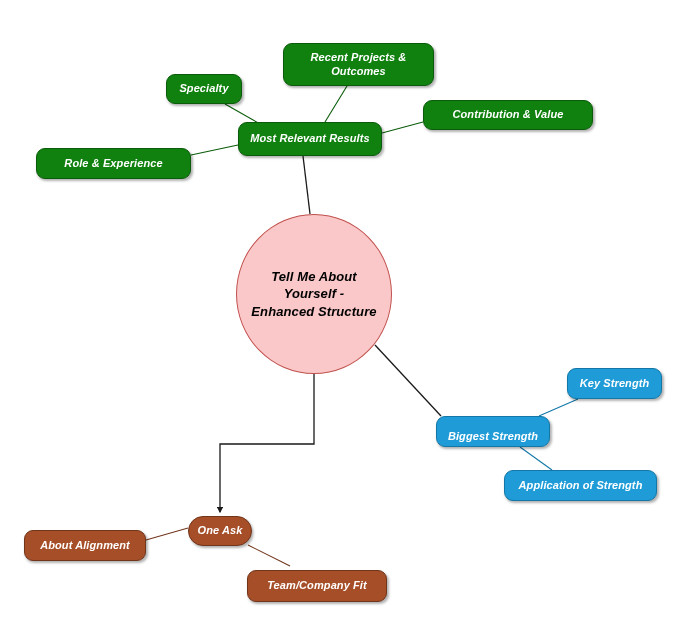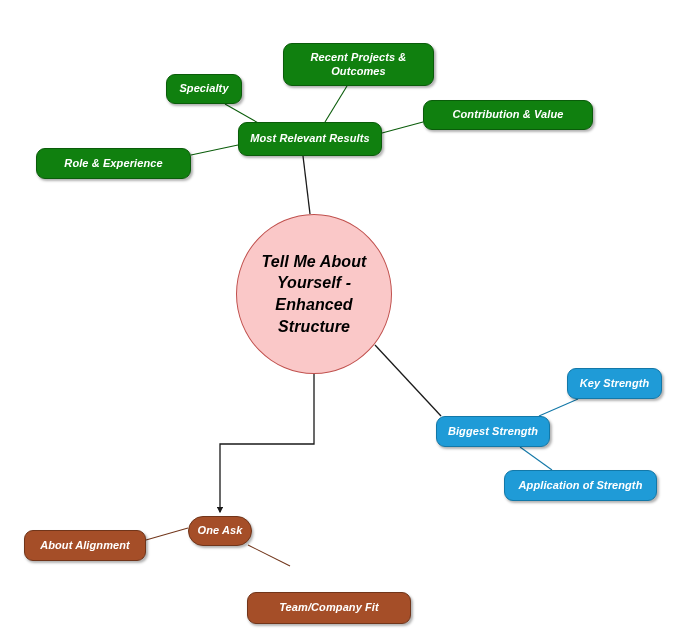--- a/index.html
+++ b/index.html
@@ -55,21 +55,21 @@
   .node.brown {
     background: #a54e28;
     border: 1.6px solid #713venerate;
     border: 1.6px solid #71351a;
   }
   .node.central {
     border-radius: 50%;
     background: #fac8c8;
     border: 1.8px solid #c0504d;
     color: #000000;
-    font-size: 16px;
+    font-size: 13px;
     font-weight: bold;
     line-height: 1.35;
     box-shadow: none;
     padding: 0 14px;
   }
 </style>
 </head>
 <body>
 
 <div id="canvas">
@@ -111,33 +111,33 @@
       </div>
       <div class="node green" style="left: 283px; top: 43px; width: 151px; height: 43px;">
         <span>Recent Projects &amp; Outcomes</span>
       </div>
       <div class="node green" style="left: 423px; top: 100px; width: 170px; height: 30px;">
         <span>Contribution &amp; Value</span>
       </div>
       <div class="node green" style="left: 36px; top: 148px; width: 155px; height: 31px;">
         <span>Role &amp; Experience</span>
       </div>
-      <div class="node blue" style="left: 436px; top: 416px; width: 114px; height: 31px;">
+      <div class="node blue" style="left: 436px; top: 416px; width: 114px; height: 31px; align-items: flex-end;">
         <span>Biggest Strength</span>
       </div>
       <div class="node blue" style="left: 567px; top: 368px; width: 95px; height: 31px;">
         <span>Key Strength</span>
       </div>
       <div class="node blue" style="left: 504px; top: 470px; width: 153px; height: 31px;">
         <span>Application of Strength</span>
       </div>
       <div class="node brown" style="left: 188px; top: 516px; width: 64px; height: 30px; border-radius: 15px;">
         <span>One Ask</span>
       </div>
       <div class="node brown" style="left: 24px; top: 530px; width: 122px; height: 31px;">
         <span>About Alignment</span>
       </div>
-      <div class="node brown" style="left: 247px; top: 592px; width: 164px; height: 32px;">
+      <div class="node brown" style="left: 247px; top: 570px; width: 140px; height: 32px;">
         <span>Team/Company Fit</span>
       </div>
     </div>
 
 </div>
 
 </body></html>

